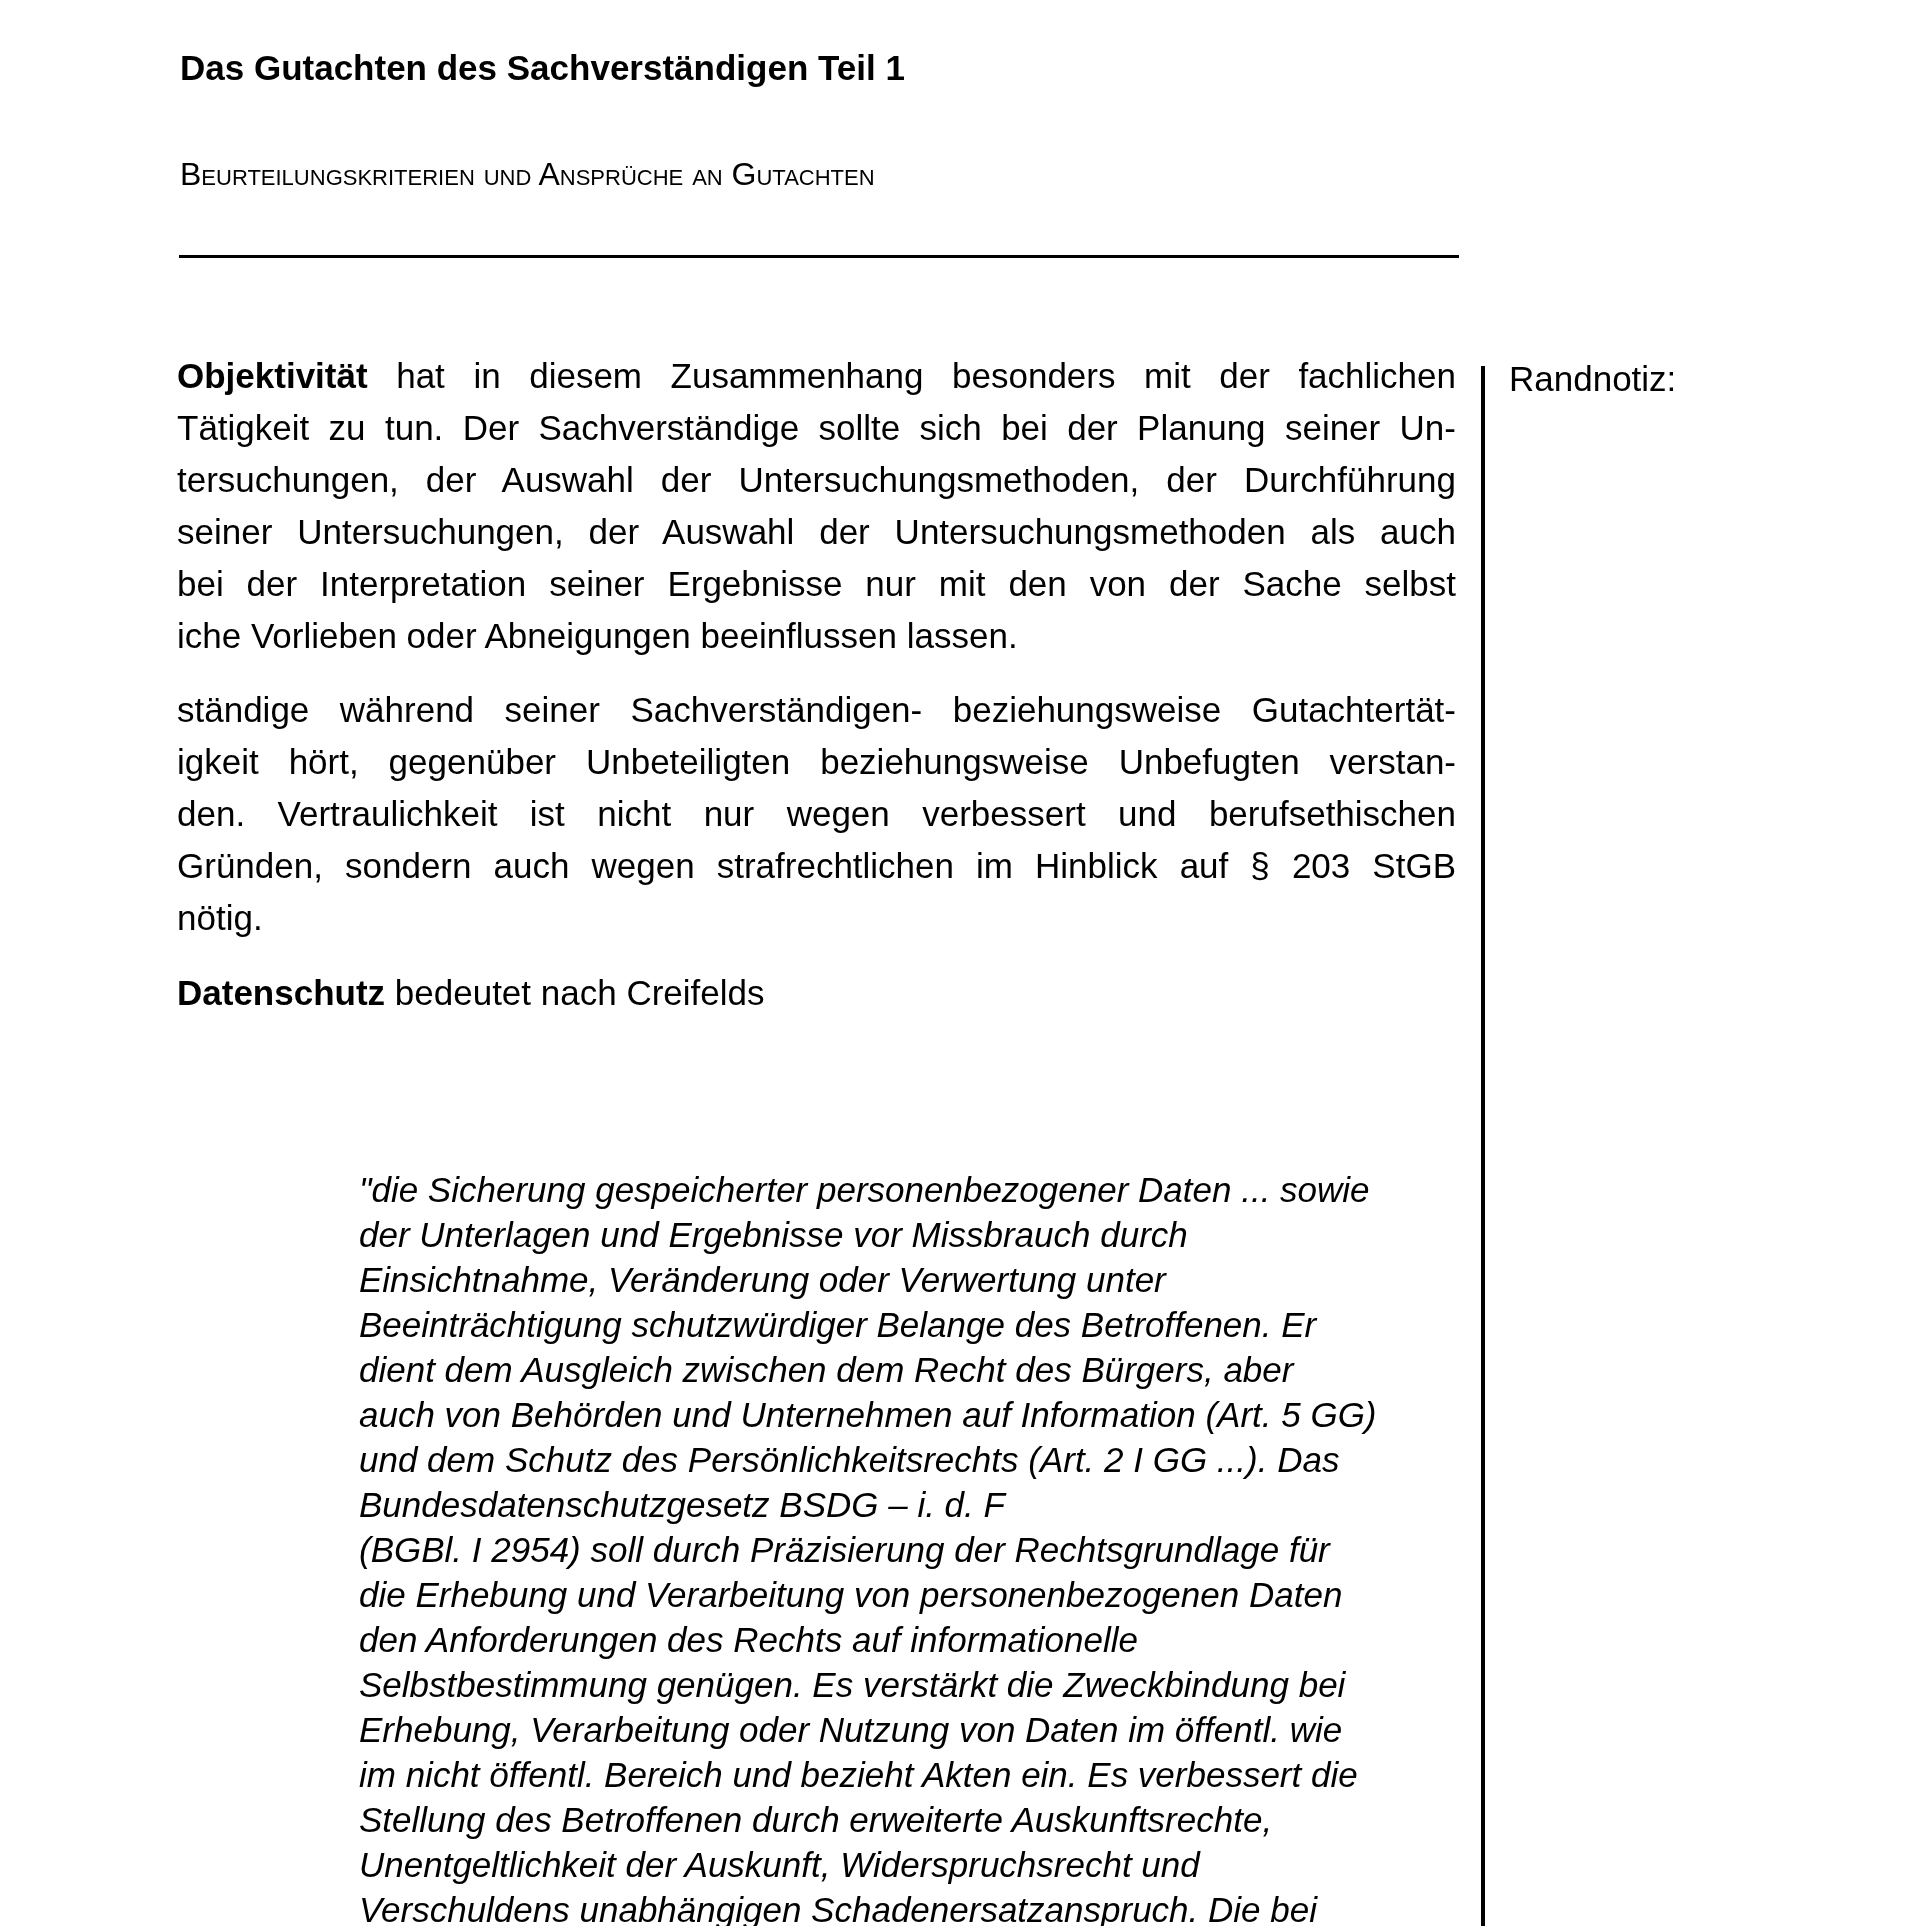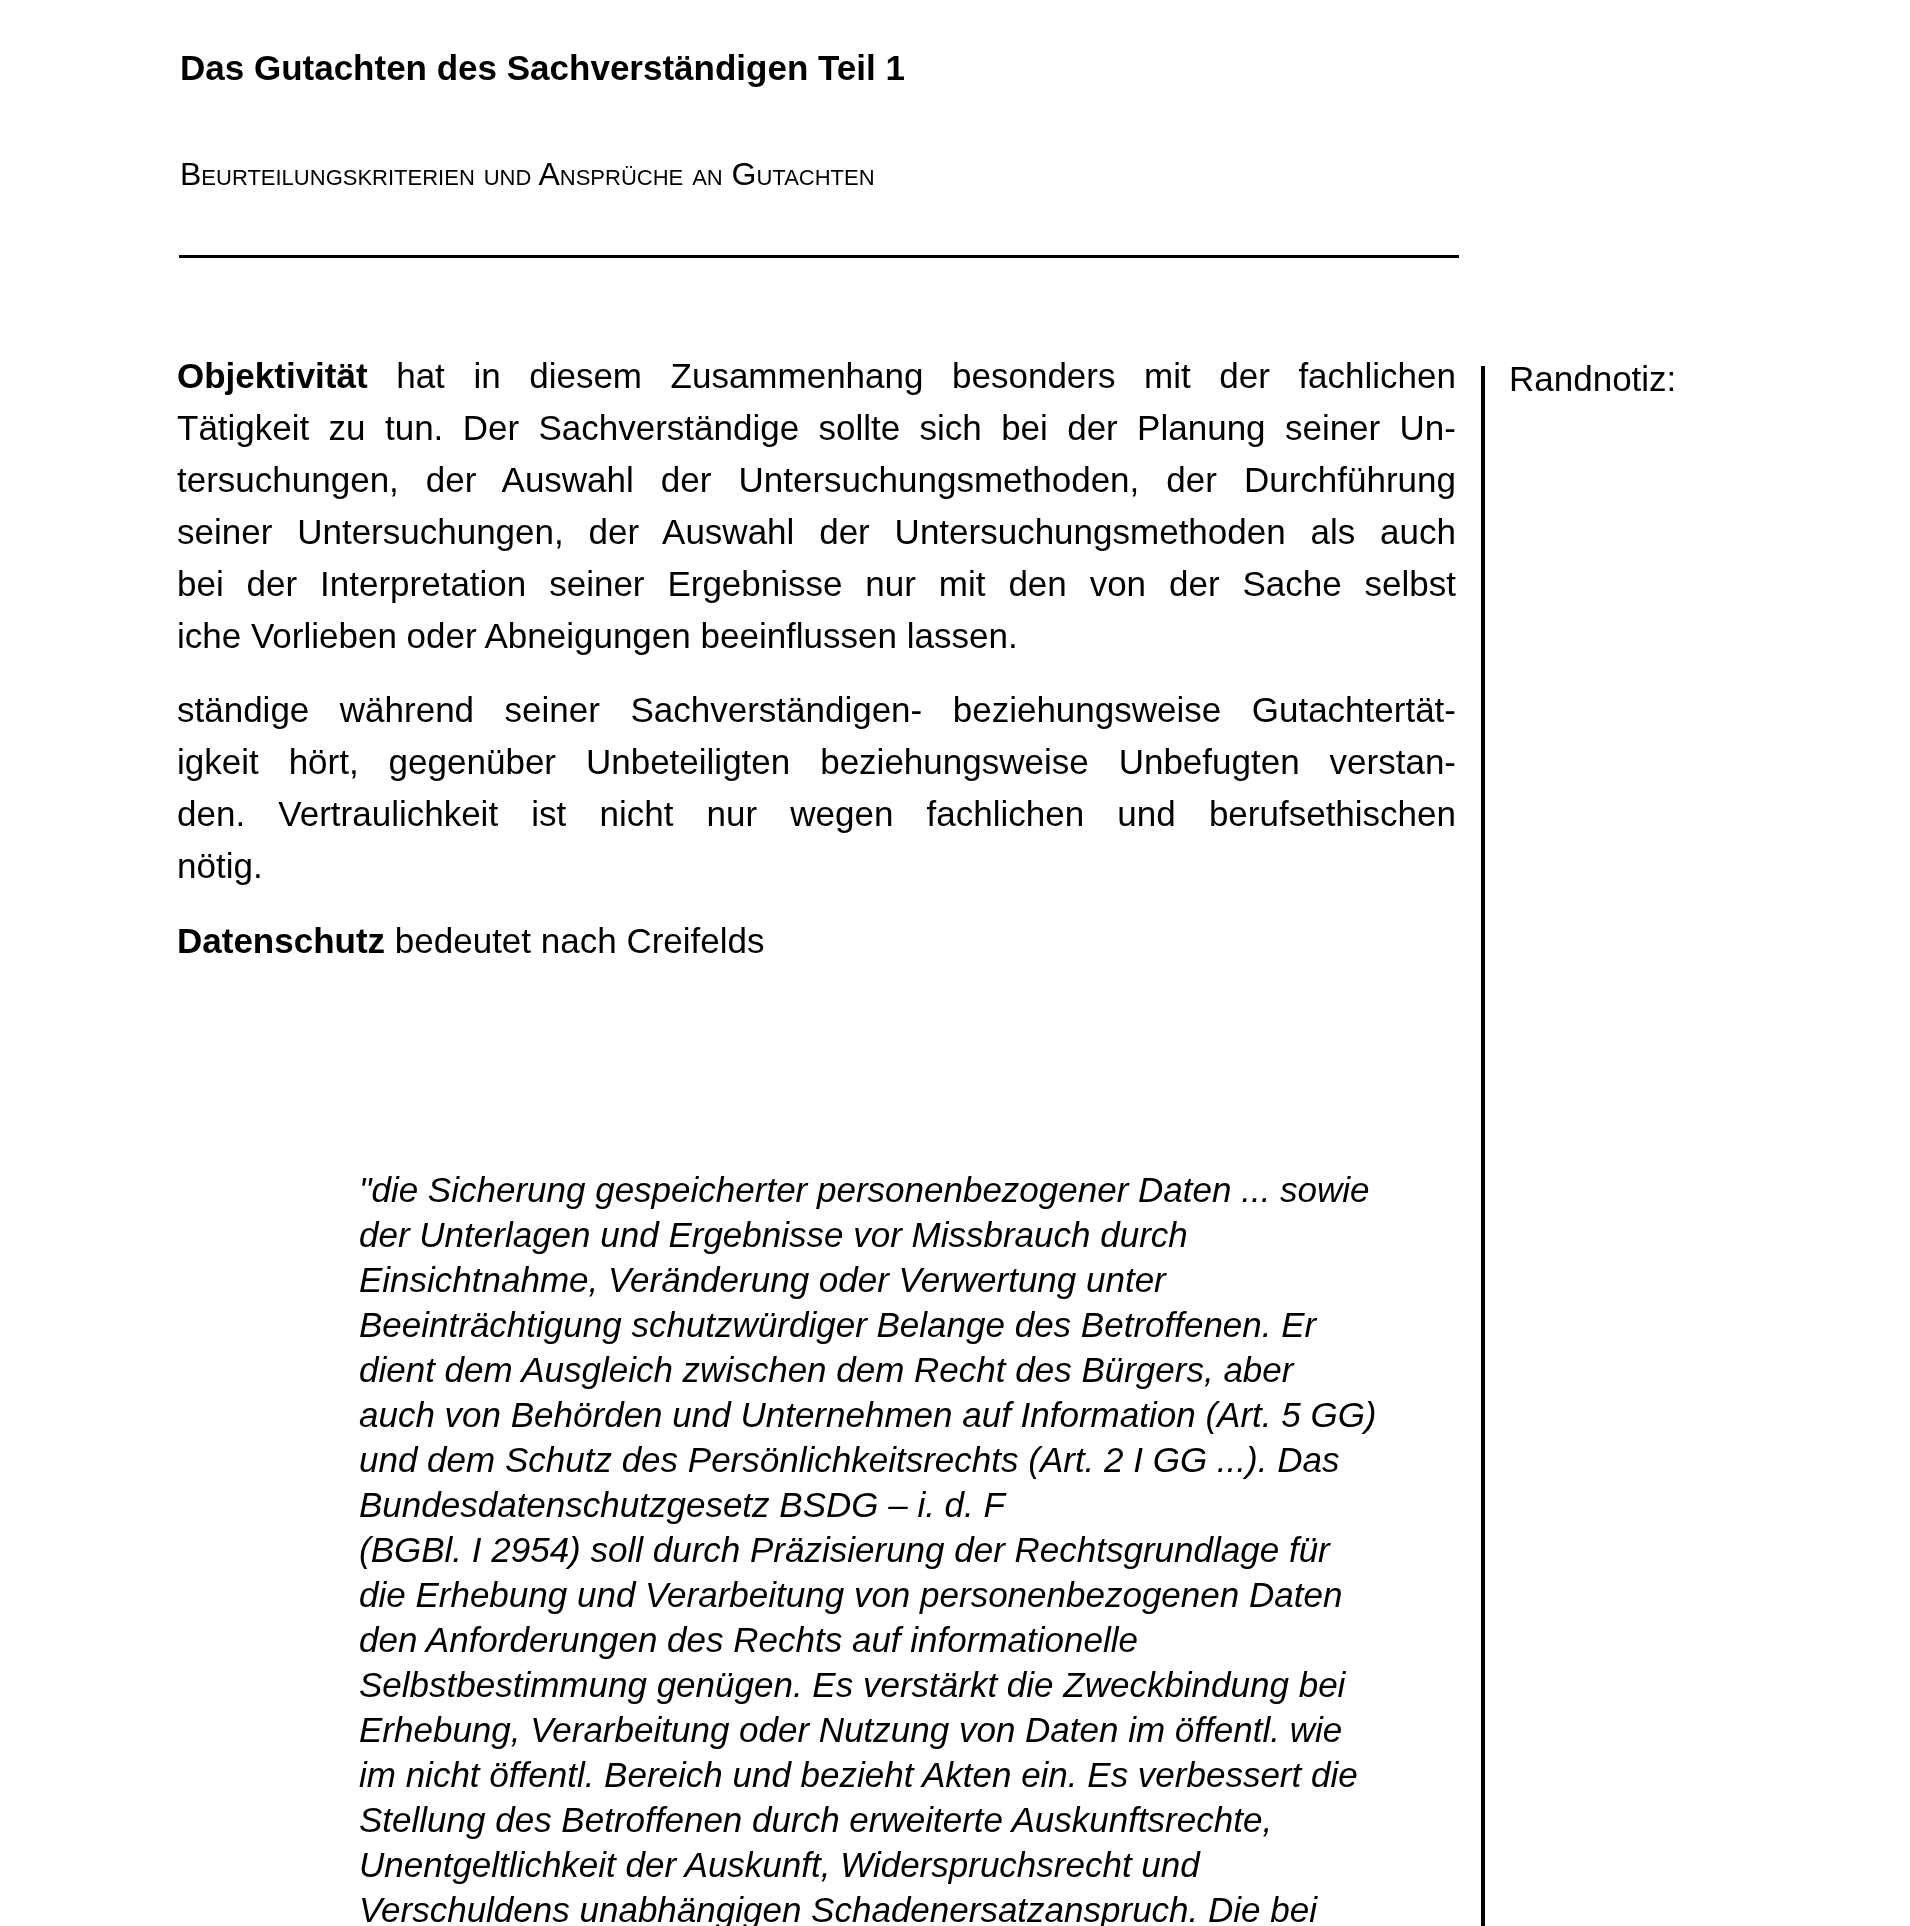--- a/index.html
+++ b/index.html
@@ -110,21 +110,22 @@
     <span class="line"><b>Objektivität</b><span> hat in diesem Zusammenhang besonders mit der fachlichen</span></span>
     <span class="line">Tätigkeit zu tun. Der Sachverständige sollte sich bei der Planung seiner Un-</span>
     <span class="line">tersuchungen, der Auswahl der Untersuchungsmethoden, der Durchführung</span>
     <span class="line">seiner Untersuchungen, der Auswahl der Untersuchungsmethoden als auch</span>
     <span class="line">bei der Interpretation seiner Ergebnisse nur mit den von der Sache selbst</span>
     <span class="line last">iche Vorlieben oder Abneigungen beeinflussen lassen.</span>
   </p>
   <p>
     <span class="line">ständige während seiner Sachverständigen- beziehungsweise Gutachtertät-</span>
     <span class="line">igkeit hört, gegenüber Unbeteiligten beziehungsweise Unbefugten verstan-</span>
-    <span class="line">den. Vertraulichkeit ist nicht nur wegen fachlichen und berufsethischen</span>
+    <span class="line">den. Vertraulichkeit ist nicht nur wegen verbessert und berufsethischen</span>
+    <span class="line">Gründen, sondern auch wegen strafrechtlichen im Hinblick auf § 203 StGB</span>
     <span class="line last">nötig.</span>
   </p>
   <p>
     <span class="line last"><b>Datenschutz</b><span> bedeutet nach Creifelds</span></span>
   </p>
 </div>
 
 <div class="quote" id="quote-block">
     <span class="qline">"die Sicherung gespeicherter personenbezogener Daten ... sowie</span>
     <span class="qline">der Unterlagen und Ergebnisse vor Missbrauch durch</span>

